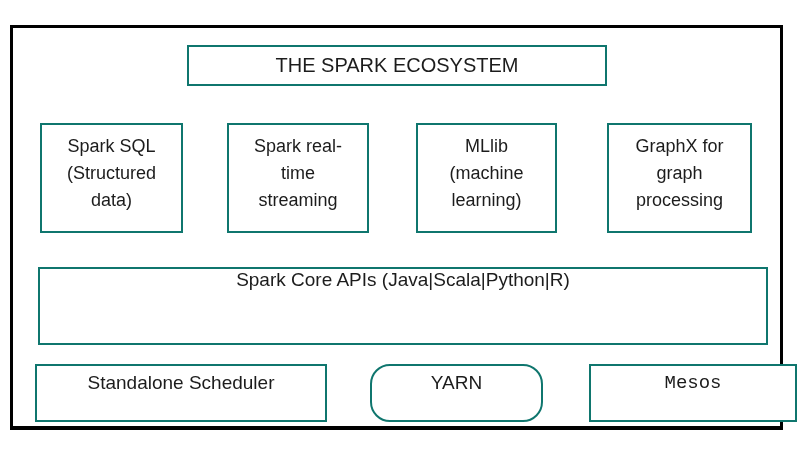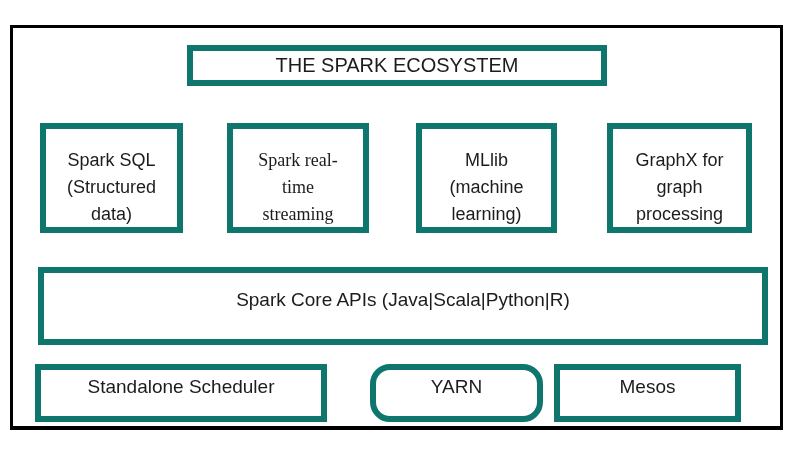--- a/index.html
+++ b/index.html
@@ -26,70 +26,69 @@
     top: 25px;
     width: 773px;
     height: 405px;
     border: 3px solid #000000;
     border-bottom-width: 4px;
     box-sizing: border-box;
     background: #ffffff;
   }
   .box {
     position: absolute;
-    border: 6px solid #0f766e;
+    border: 2px solid #0f766e;
     box-sizing: border-box;
     background: #ffffff;
     display: flex;
     justify-content: center;
     text-align: center;
     color: #1c1c1c;
   }
   .title-box {
     left: 187px;
     top: 45px;
     width: 420px;
     height: 41px;
     align-items: center;
     font-size: 20px;
   }
   .lib-box {
     top: 123px;
     height: 110px;
     align-items: flex-start;
-    padding-top: 18px;
+    padding-top: 8px;
     font-size: 18px;
     line-height: 27px;
   }
   .lib-box .label {
     white-space: pre-line;
   }
   .lib-0 { left: 40px;  width: 143px; }
-  .lib-1 { left: 227px; width: 142px; font-family: Liberation Serif, serif; }
+  .lib-1 { left: 227px; width: 142px; }
   .lib-2 { left: 416px; width: 141px; }
   .lib-3 { left: 607px; width: 145px; }
   .core-box {
     left: 38px;
     top: 267px;
     width: 730px;
     height: 78px;
     align-items: flex-start;
-    padding-top: 16px;
     font-size: 19px;
   }
   .mgr-box {
     top: 364px;
     height: 58px;
     align-items: flex-start;
     padding-top: 6px;
     font-size: 19px;
   }
   .mgr-0 { left: 35px;  width: 292px; }
   .mgr-1 { left: 370px; width: 173px; border-radius: 20px; }
-  .mgr-2 { left: 554px; width: 187px; }
+  .mgr-2 { left: 589px; width: 208px; font-family: Liberation Mono, monospace; }
 </style>
 </head>
 <body>
 
 <div class="canvas">
 
   <div class="outer-frame"></div>
 
   <div class="box title-box">
     <span class="label">THE SPARK ECOSYSTEM</span>

